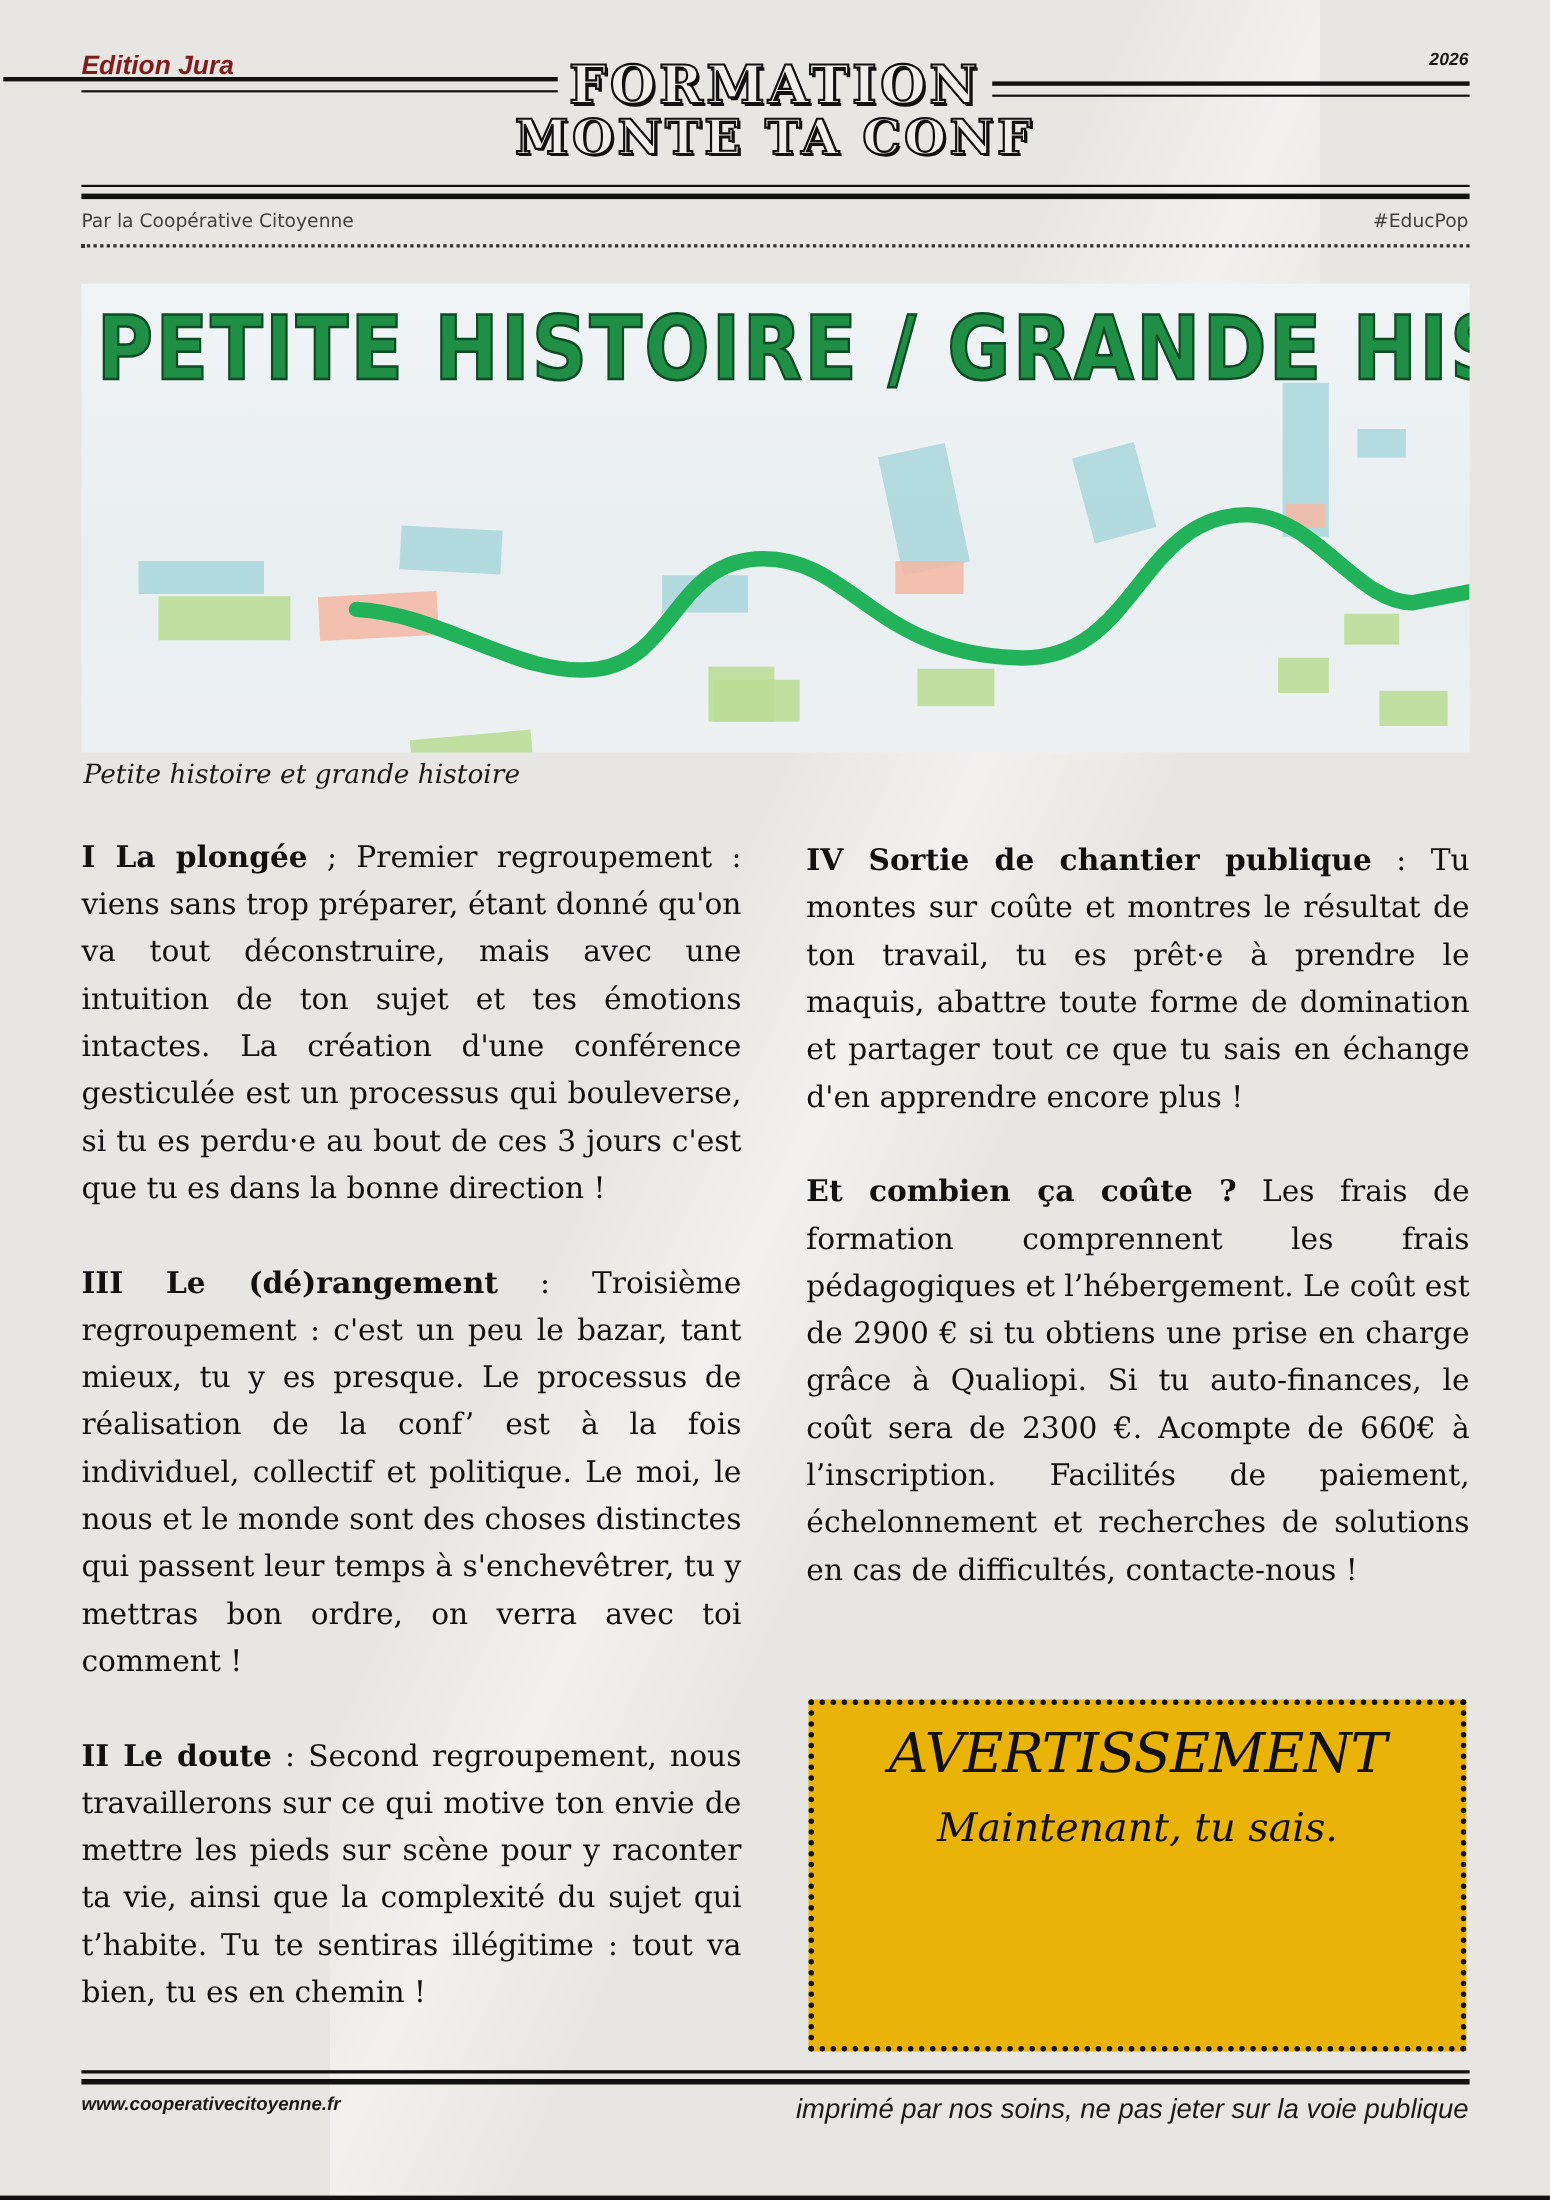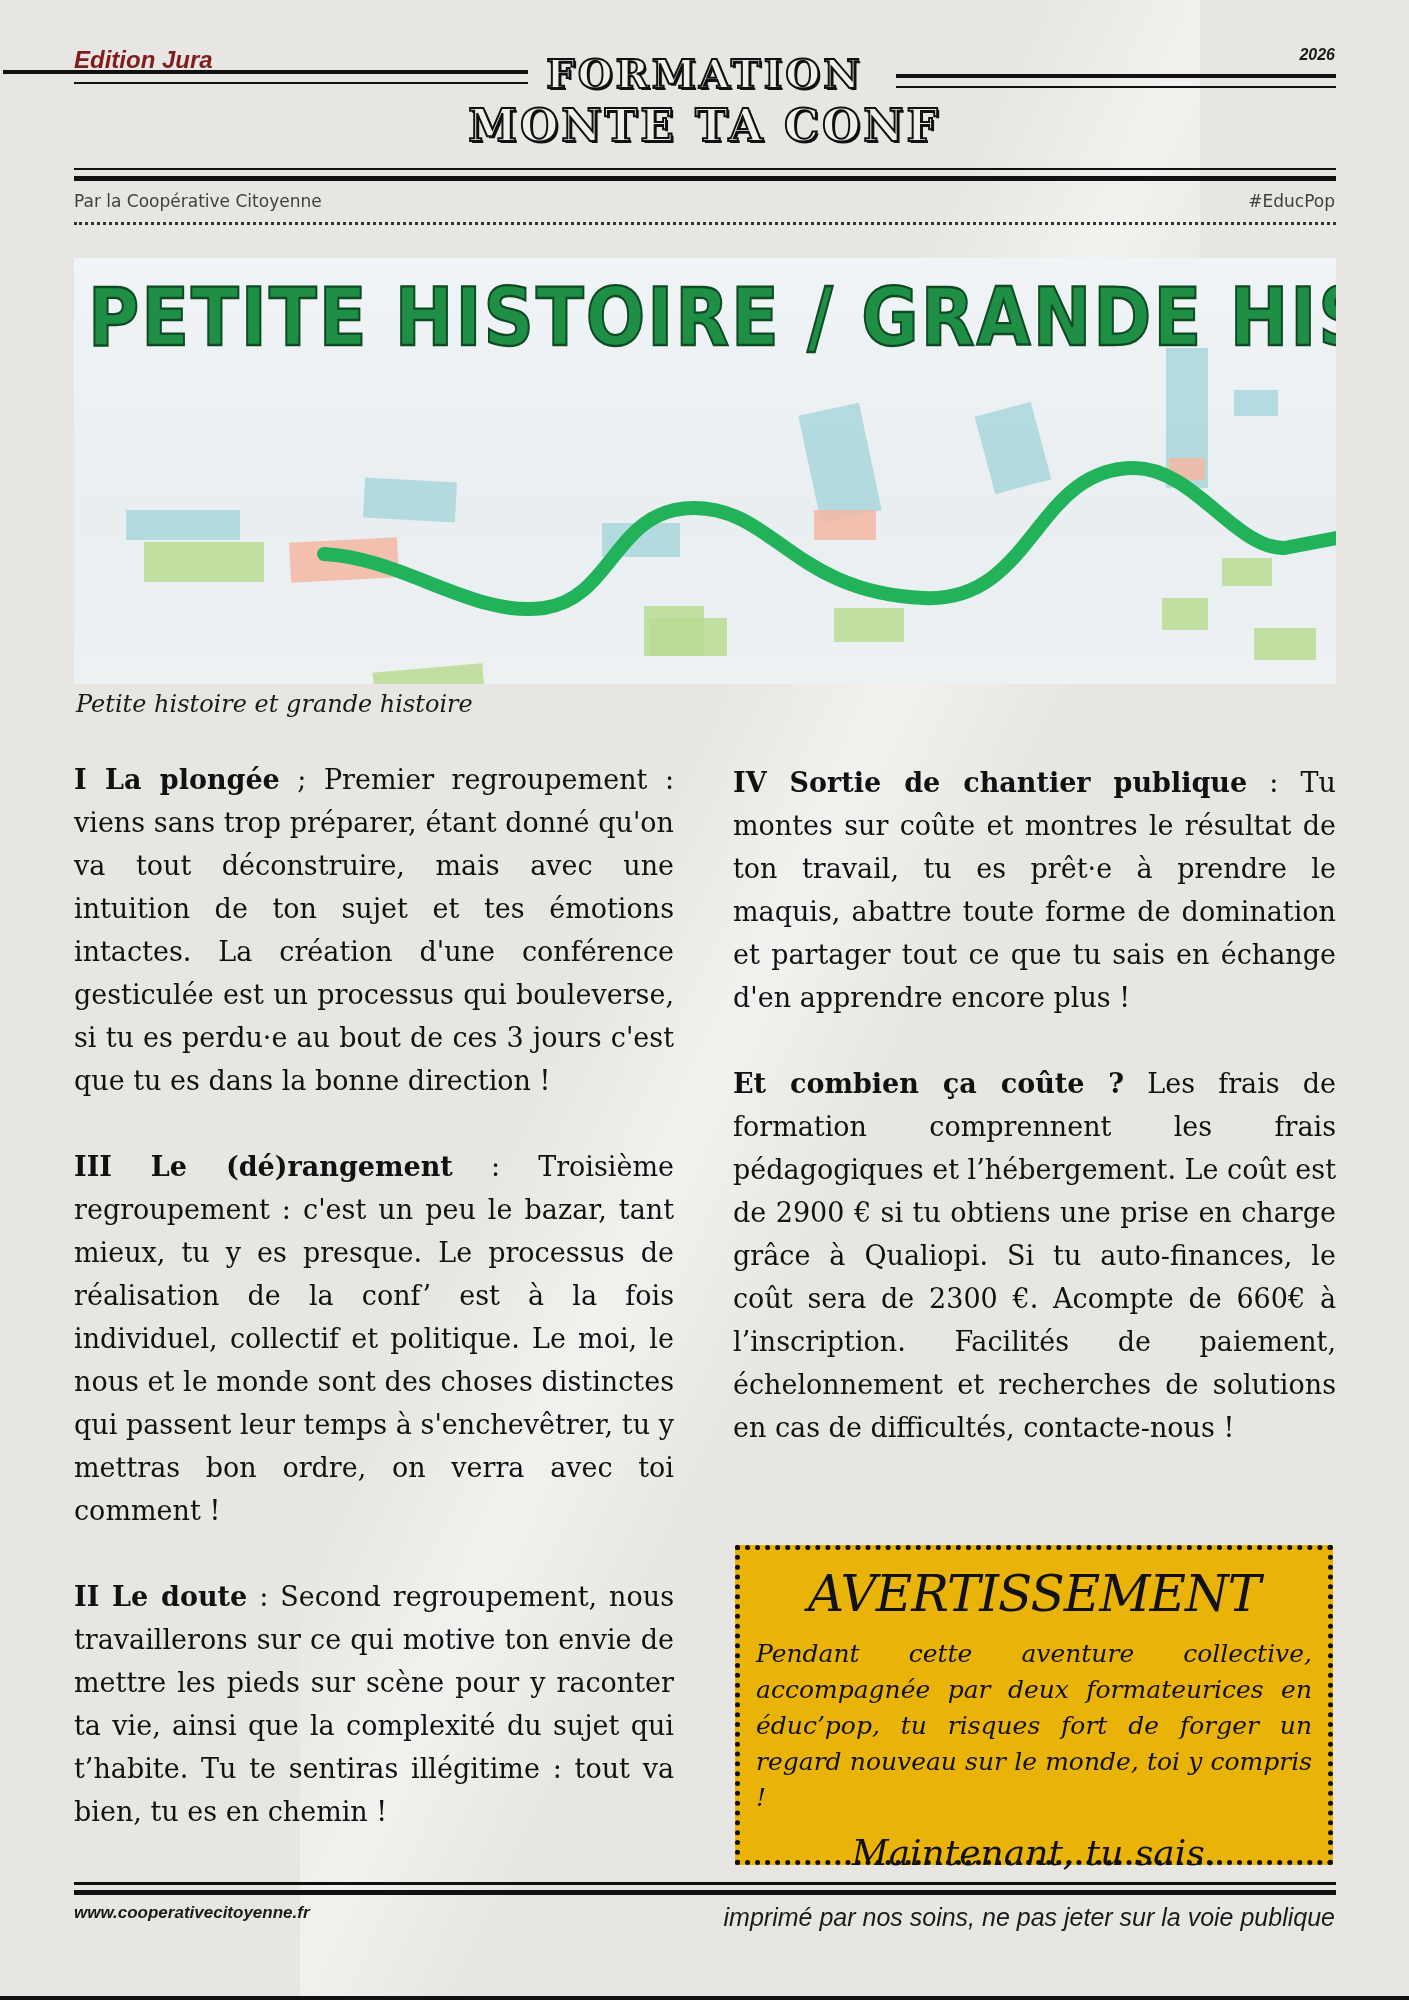--- a/index.html
+++ b/index.html
@@ -27,21 +27,21 @@
   }
   .rule { position: absolute; background: #111; }
   .title1, .title2 {
     position: absolute; left: 0; width: 1409px; text-align: center;
     font-family: "DejaVu Serif", serif; font-weight: bold;
     color: #f0efeb;
     -webkit-text-stroke: 2px #111;
     text-shadow: 2px 2px 0 #111;
     letter-spacing: 3px;
   }
-  .title1 { top: 50px; font-size: 40px; }
+  .title1 { top: 50px; font-size: 48px; }
   .title1 span { background: #e8e6e2; padding: 0 10px; }
   .title2 { top: 100px; font-size: 44px; }
   .byline, .hashtag {
     position: absolute; top: 191px;
     font-family: "DejaVu Sans", sans-serif; font-size: 17px; color: #404040;
   }
   .byline { left: 74px; }
   .hashtag { right: 74px; }
   .dotted {
     position: absolute; left: 74px; width: 1262px; top: 222px;
@@ -174,21 +174,20 @@
   <p>
     <b>IV Sortie de chantier publique</b><span> : </span><span>Tu montes sur coûte et montres le résultat de ton travail, tu es prêt·e à prendre le maquis, abattre toute forme de domination et partager tout ce que tu sais en échange d'en apprendre encore plus !</span>
   </p>
   <p>
     <b>Et combien ça coûte ?</b><span> </span><span>Les frais de formation comprennent les frais pédagogiques et l’hébergement. Le coût est de 2900 € si tu obtiens une prise en charge grâce à Qualiopi. Si tu auto-finances, le coût sera de 2300 €. Acompte de 660€ à l’inscription. Facilités de paiement, échelonnement et recherches de solutions en cas de difficultés, contacte-nous !</span>
   </p>
 </div>
 
 <div class="warning">
   <div class="warning-title">AVERTISSEMENT</div>
-  <div class="warning-body">Pendant cette aventure collective, accompagnée par deux formateurices en éduc’pop, tu risques fort de forger un regard nouveau sur le monde, toi y compris !</div>
   <div class="warning-sign">Maintenant, tu sais.</div>
 </div>
 
 <div class="rule" style="left:74px;top:1882px;width:1262px;height:3px;"></div>
 <div class="rule" style="left:74px;top:1890px;width:1262px;height:5px;"></div>
 <div class="footer-url">www.cooperativecitoyenne.fr</div>
 <div class="footer-note">imprimé par nos soins, ne pas jeter sur la voie publique</div>
 <div class="bottom-bar"></div>
 
 </body></html>

